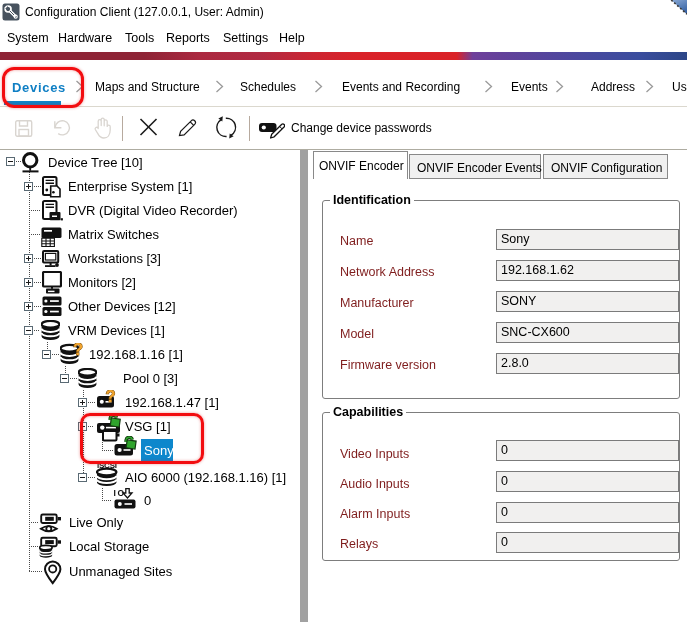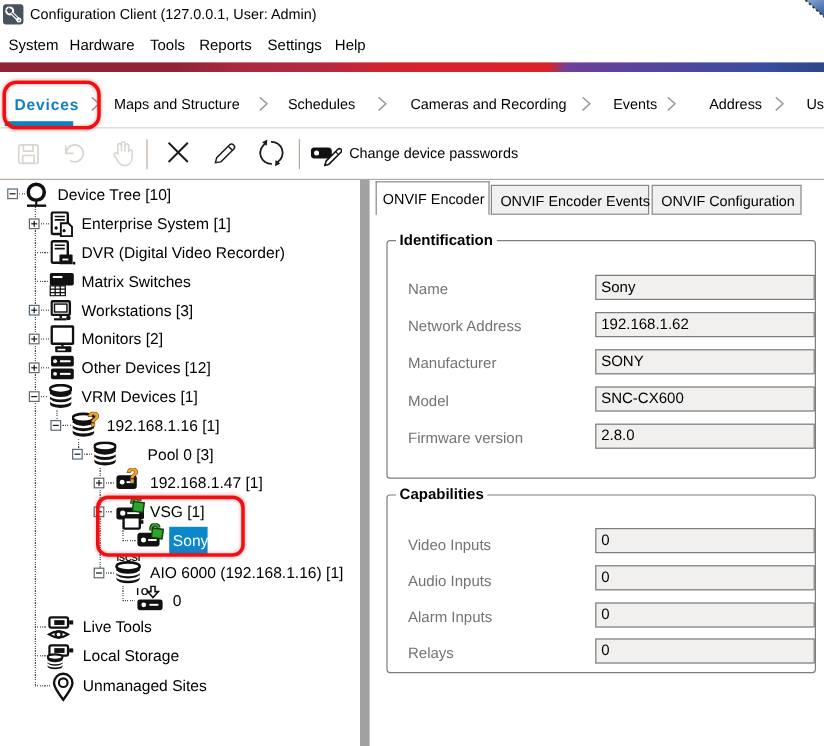--- a/index.html
+++ b/index.html
@@ -9,21 +9,21 @@
 
 .vdot { position:absolute; width:1px; background:repeating-linear-gradient(to bottom,#4a4a4a 0 1px,transparent 1px 2px); }
 .hdot { position:absolute; height:1px; background:repeating-linear-gradient(to right,#4a4a4a 0 1px,transparent 1px 2px); }
 
 .ebox { position:absolute; width:9px; height:9px; background:#fff; border:1px solid #5a6a74; }
 .ebox i { position:absolute; left:1px; right:1px; top:3px; height:1px; background:#1a1a1a; }
 .ebox.plus b { position:absolute; top:1px; bottom:1px; left:3px; width:1px; background:#1a1a1a; }
 .gb { position:absolute; border:1px solid #7d7d7d; border-radius:3px; }
 .gb .ti { position:absolute; top:-7px; left:7px; background:#fff; padding:0 3px; font-size:12.5px; line-height:13px;font-weight:bold; }
 .inp { position:absolute; left:496px; width:183px; height:21px; background:#f1f0ef; border:1px solid #7b7b7b; font-size:12.5px; line-height:19px; padding-left:4px; color:#000; }
-.lab { position:absolute; left:340px; font-size:12.5px; color:#737373; white-space:nowrap; }
+.lab { position:absolute; left:340px; font-size:12.5px; color:#7f1d1d; white-space:nowrap; }
 </style>
 </head>
 <body>
 
 <svg class="abs" style="left:2px;top:3px" width="18" height="18" viewBox="0 0 18 18">
   <rect x="0.5" y="0.5" width="17" height="17" rx="2.5" fill="#47525e"></rect>
   <g fill="none">
     <circle cx="6.1" cy="6.1" r="2.9" stroke="#fff" stroke-width="1.7"></circle>
     <path d="M2.4,2.4 L6.8,6.8" stroke="#47525e" stroke-width="3"></path>
     <path d="M2.9,4.9 L4.9,2.9" stroke="#fff" stroke-width="1.4"></path>
@@ -39,21 +39,21 @@
 <div class="txt" style="left:125px;top:32px;font-size:12.5px;">Tools</div>
 <div class="txt" style="left:166px;top:32px;font-size:12.5px;">Reports</div>
 <div class="txt" style="left:223px;top:32px;font-size:12.5px;">Settings</div>
 <div class="txt" style="left:279px;top:32px;font-size:12.5px;">Help</div>
 
 <div class="abs" style="left:0;top:52px;width:687px;height:7.5px;background:linear-gradient(90deg,#8e2436 0%,#8e2436 21%,#ab2940 29%,#b12a42 38%,#cd2531 46%,#d92229 52%,#da2227 66.5%,#6f3f9a 68.8%,#63419a 73%,#4b489e 84%,#3a4d9e 93%,#2c4687 100%);"></div>
 
 <div class="txt" style="left:12px;top:81px;font-weight:bold;font-size:13px;letter-spacing:0.7px;color:#0f7fc4;">Devices</div>
 <div class="txt" style="left:95px;top:81px;font-size:12px;">Maps and Structure</div>
 <div class="txt" style="left:240px;top:81px;font-size:12px;">Schedules</div>
-<div class="txt" style="left:342px;top:81px;font-size:12px;">Cameras and Recording</div>
+<div class="txt" style="left:342px;top:81px;font-size:12px;">Events and Recording</div>
 <div class="txt" style="left:511px;top:81px;font-size:12px;">Events</div>
 <div class="txt" style="left:591px;top:81px;font-size:12px;">Address</div>
 <div class="txt" style="left:672px;top:81px;font-size:12px;">Users</div>
 <svg class="abs" style="left:75px;top:80px" width="9" height="13" viewBox="0 0 9 13">
     <path d="M1.5,1 L7.5,6.5 L1.5,12" fill="none" stroke="#9a9a9a" stroke-width="1.3"></path>
   </svg>
 <svg class="abs" style="left:215px;top:80px" width="9" height="13" viewBox="0 0 9 13">
     <path d="M1.5,1 L7.5,6.5 L1.5,12" fill="none" stroke="#9a9a9a" stroke-width="1.3"></path>
   </svg>
 <svg class="abs" style="left:314px;top:80px" width="9" height="13" viewBox="0 0 9 13">
@@ -240,21 +240,21 @@
 <div class="txt" style="left:68px;top:150px;">Other Devices [12]</div>
 <div class="txt" style="left:68px;top:174px;">VRM Devices [1]</div>
 <div class="txt" style="left:89px;top:198px;">192.168.1.16 [1]</div>
 <div class="txt" style="left:107px;top:222px;margin-left:16px;">Pool 0 [3]</div>
 <div class="txt" style="left:125px;top:246px;">192.168.1.47 [1]</div>
 <div class="txt" style="left:125px;top:270px;">VSG [1]</div>
 <div class="abs" style="left:141px;top:289px;width:32px;height:23px;background:#0d87cc;"></div>
 <div class="txt" style="left:144px;top:294px;color:#fff;">Sony</div>
 <div class="txt" style="left:125px;top:321px;">AIO 6000 (192.168.1.16) [1]</div>
 <div class="txt" style="left:144px;top:344px;">0</div>
-<div class="txt" style="left:69px;top:366px;">Live Tools</div>
+<div class="txt" style="left:69px;top:366px;">Live Only</div>
 <div class="txt" style="left:69px;top:390px;">Local Storage</div>
 <div class="txt" style="left:69px;top:415px;">Unmanaged Sites</div>
 
 <svg class="abs" style="left:22px;top:1px" width="17" height="22" viewBox="0 0 17 22">
   <circle cx="8.2" cy="9.2" r="6.7" fill="none" stroke="#111" stroke-width="3"></circle>
   <rect x="7.3" y="15.8" width="1.8" height="4" fill="#111"></rect>
   <rect x="0.5" y="19.4" width="16" height="2" fill="#111"></rect>
 </svg>
 
 <svg class="abs" style="left:42px;top:26px" width="20" height="22" viewBox="0 0 20 22">

